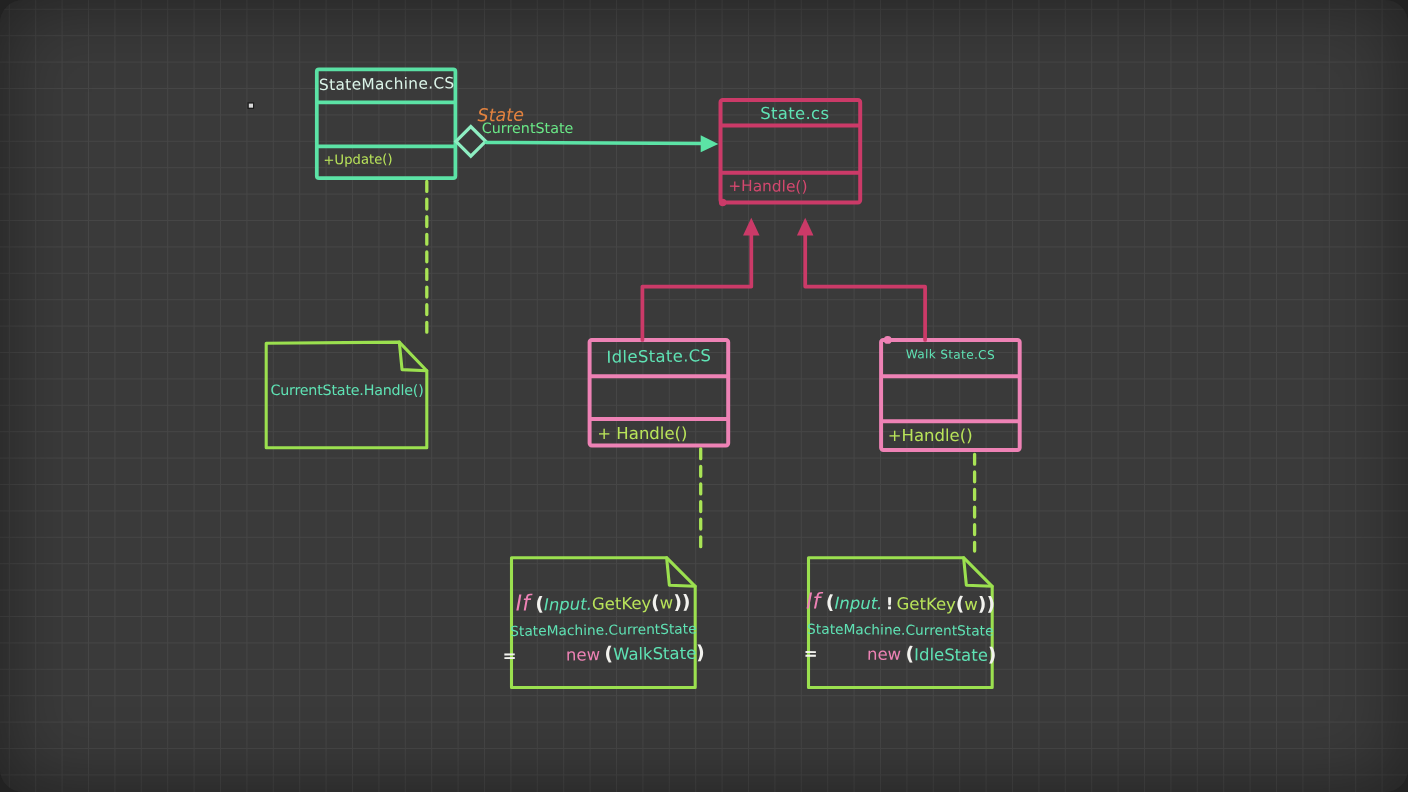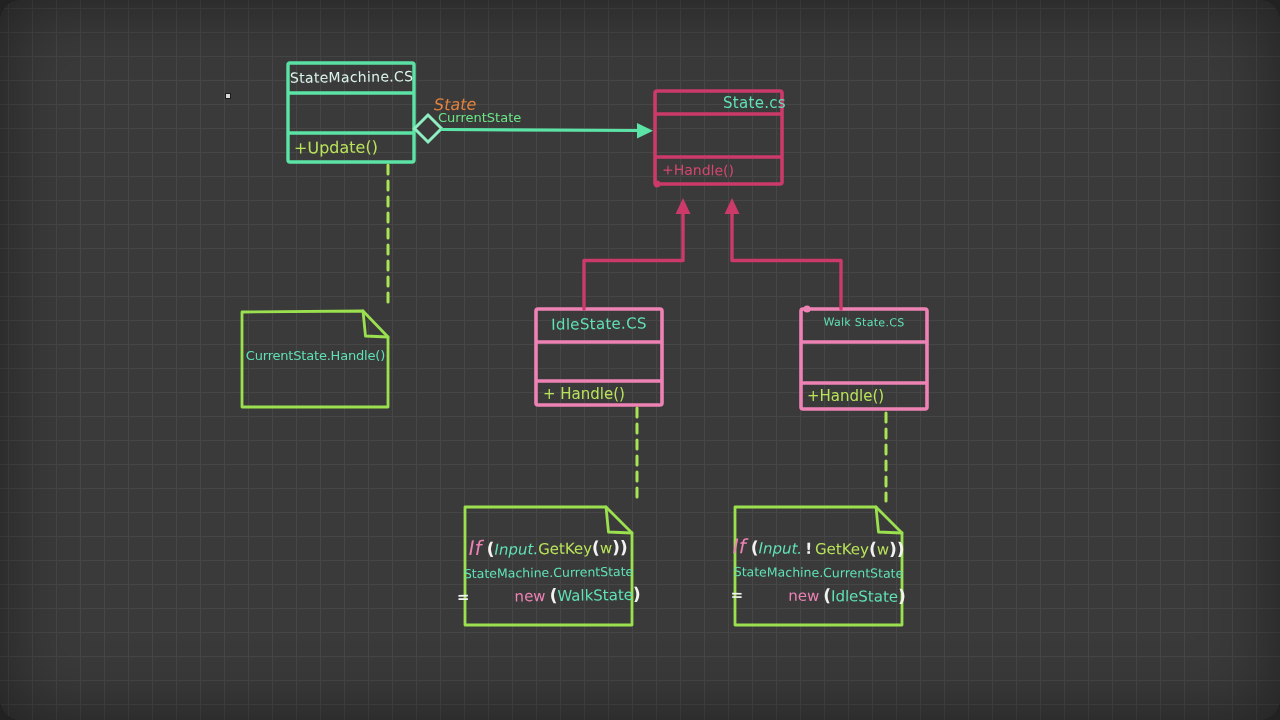--- a/index.html
+++ b/index.html
@@ -109,23 +109,23 @@
       <path d="M465,507 L606,507 L632,533 L632,625 L465,625 Z"></path>
       <path d="M606,507 L608.5,532 L632,533"></path>
     </g>
     <g stroke="#9be04f" stroke-width="2.8" fill="none" stroke-linejoin="round" stroke-linecap="round">
       <path d="M735,507 L876,507 L902,533 L902,625 L735,625 Z"></path>
       <path d="M876,507 L878.5,532 L902,533"></path>
     </g>
   </svg>
 
   <div class="txt box-title t-mintlight tilt1" style="left:290px;top:70px;width:122px;font-size:14px;">StateMachine.CS</div>
-  <div class="txt t-ygreen tilt1" style="left:294px;top:139px;font-size:16px;">+Update()</div>
+  <div class="txt t-ygreen tilt1" style="left:294px;top:139px;font-size:12px;">+Update()</div>
 
-  <div class="txt box-title t-teal" style="left:657px;top:95px;width:131px;font-size:15px;margin-left:32px;">State.cs</div>
+  <div class="txt box-title t-teal" style="left:657px;top:95px;width:131px;font-size:15px;">State.cs</div>
   <div class="txt t-crimson tilt2" style="left:662px;top:163px;font-size:14px;">+Handle()</div>
 
   <div class="txt box-title t-teal tilt1" style="left:538px;top:316px;width:122px;font-size:15px;">IdleState.CS</div>
   <div class="txt t-ygreen" style="left:543px;top:386px;font-size:15px;">+ Handle()</div>
 
   <div class="txt box-title t-teal tilt2" style="left:803px;top:317px;width:122px;font-size:11px;">Walk State.CS</div>
   <div class="txt t-ygreen" style="left:807px;top:388px;font-size:15px;">+Handle()</div>
 
   <div class="txt t-orange tilt1" style="left:434px;top:96px;font-size:16px;font-style:italic;">State</div>
   <div class="txt t-green" style="left:438px;top:111px;font-size:13px;">CurrentState</div>

